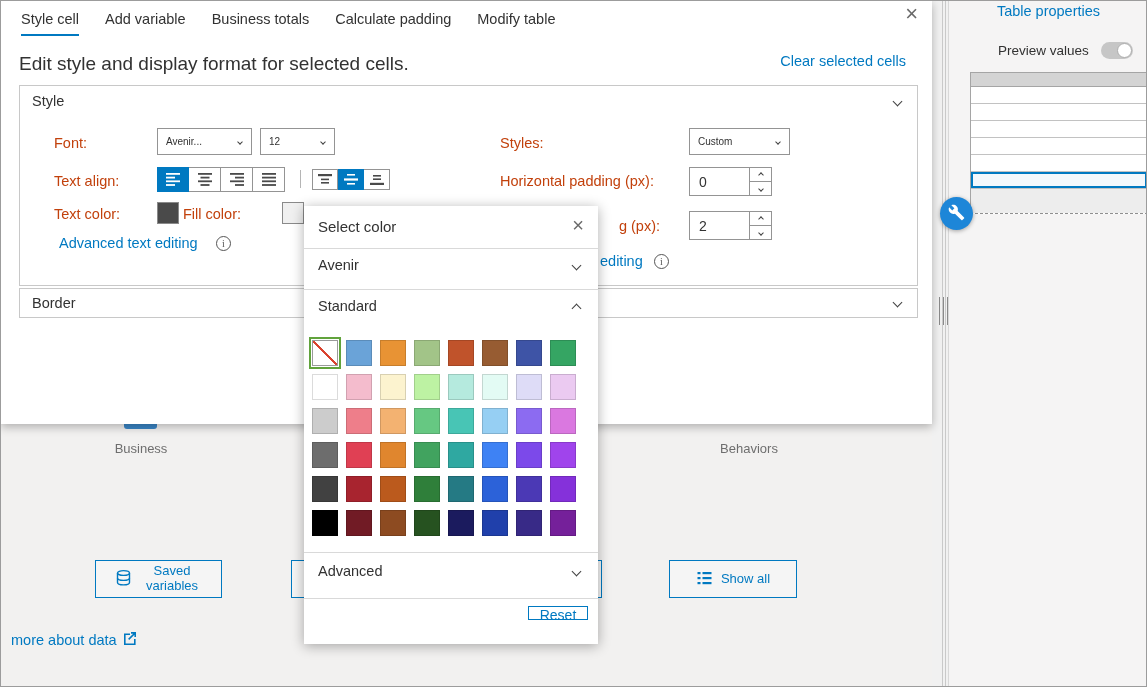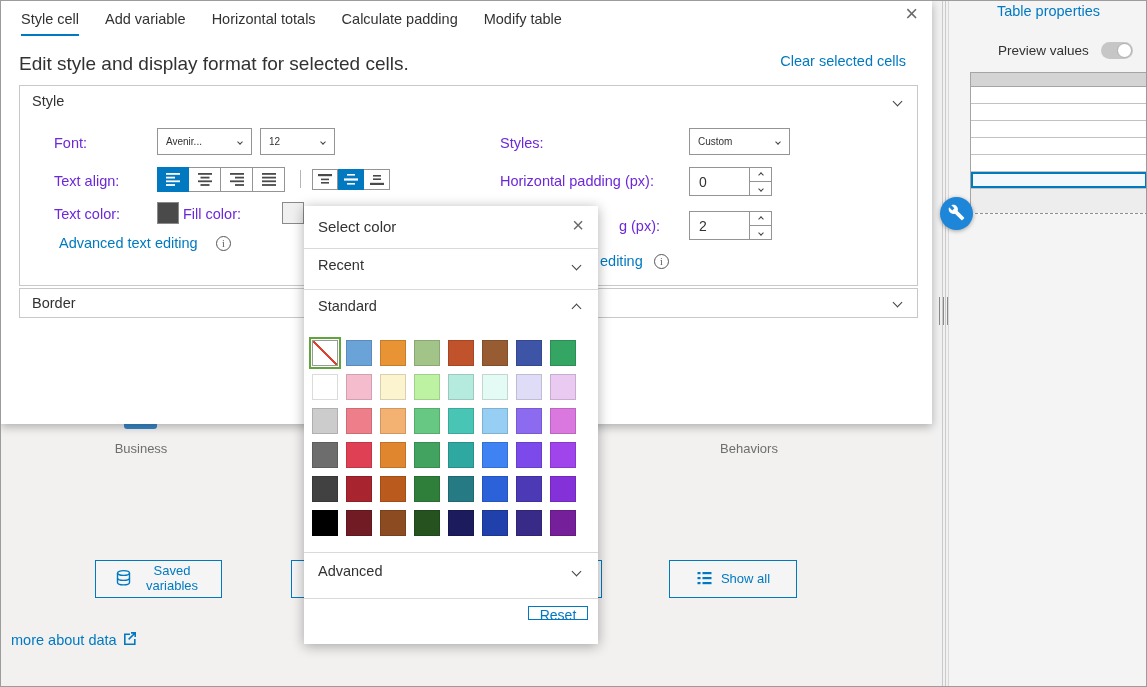--- a/index.html
+++ b/index.html
@@ -29,21 +29,21 @@
   .style-sec { top:84px; height:201px; }
   .border-sec { top:287px; height:30px; }
   .sec-title { position:absolute; left:12px; top:7px; font-size:14.5px; }
   .sec-chev { position:absolute; right:16px; top:12px; }
 
   .chev { display:inline-block; width:7px; height:7px; border-right:1.6px solid #404040; border-bottom:1.6px solid #404040; transform:rotate(45deg); }
   .chev.up { transform:rotate(-135deg); }
   .chev.s { width:4px; height:4px; border-width:1.4px; }
   .chev.s.up { transform:rotate(-135deg); }
 
-  .flabel { position:absolute; font-size:14.5px; color:#6d28d9; white-space:nowrap; }
+  .flabel { position:absolute; font-size:14.5px; color:#c2410c; white-space:nowrap; }
   .select { position:absolute; height:27px; border:1px solid #949494; background:#fff; display:flex; align-items:center; justify-content:space-between; padding:0 9px 0 8px; font-size:10px; cursor:pointer; }
   .sel-val { white-space:nowrap; overflow:hidden; }
   .fmt-btn { position:absolute; top:128px; width:24px; height:23px; border:1px solid #949494; background:#fff; font-size:13.5px; color:#323232; cursor:pointer; font-family:"Liberation Sans",sans-serif; }
   .fmt-btn.b { font-weight:700; }
   .fmt-btn.i { font-style:italic; font-family:"Liberation Serif",serif; }
   .fmt-btn.u { text-decoration:underline; }
 
   .align-group { position:absolute; display:flex; }
   .align-btn { width:32px; height:25px; border:1px solid #949494; border-left:none; background:#fff; display:flex; align-items:center; justify-content:center; color:#4a4a4a; cursor:pointer; padding:0; }
   .align-btn:first-child { border-left:1px solid #949494; }
@@ -139,21 +139,21 @@
           <path d="M11 8v4.4H2.6V4H7V2.4H1v11.6h11.6V8z"></path>
         </svg>
       </span>
     </a>
   </div>
 
   <div class="dialog">
     <div class="tab-bar">
         <div class="tab active">Style cell</div>
         <div class="tab">Add variable</div>
-        <div class="tab">Horizontal totals</div>
+        <div class="tab">Business totals</div>
         <div class="tab">Calculate padding</div>
         <div class="tab">Modify table</div>
       </div>
     <span class="dlg-close">×</span>
     <div class="dlg-desc">Edit style and display format for selected cells.</div>
     <span class="clear-link">Clear selected cells</span>
 
     <div class="sec style-sec">
       <div class="sec-title">Style</div>
       <span class="chev sec-chev"></span>
@@ -307,21 +307,21 @@
       <svg width="17" height="17" viewBox="0 0 24 24" fill="#fff">
         <path d="M22.7 19l-9.1-9.1c.9-2.3.4-5-1.5-6.9-2-2-5-2.4-7.4-1.3L9 6 6 9 1.6 4.7C.4 7.1.9 10.1 2.9 12.1c1.9 1.9 4.6 2.4 6.9 1.5l9.1 9.1c.4.4 1 .4 1.4 0l2.3-2.3c.5-.4.5-1.1.1-1.4z"></path>
       </svg>
     </span>
   </button>
 
   <div class="color-popup">
     <div class="pp-title">Select color</div>
     <span class="pp-close">×</span>
     <div class="pp-div" style="top:42px;"></div>
-    <div class="pp-row-label" style="top:51px;">Recent</div>
+    <div class="pp-row-label" style="top:51px;">Avenir</div>
     <span class="chev pp-chev" style="top:56px;"></span>
     <div class="pp-div" style="top:83px;"></div>
     <div class="pp-row-label" style="top:92px;">Standard</div>
     <span class="chev up pp-chev" style="top:99px;"></span>
     <div class="color-grid">
         <div class="swatch none selected"></div>
         <div class="swatch" style="background: rgb(106, 163, 216);"></div>
         <div class="swatch" style="background: rgb(232, 147, 52);"></div>
         <div class="swatch" style="background: rgb(162, 196, 136);"></div>
         <div class="swatch" style="background: rgb(192, 83, 43);"></div>

